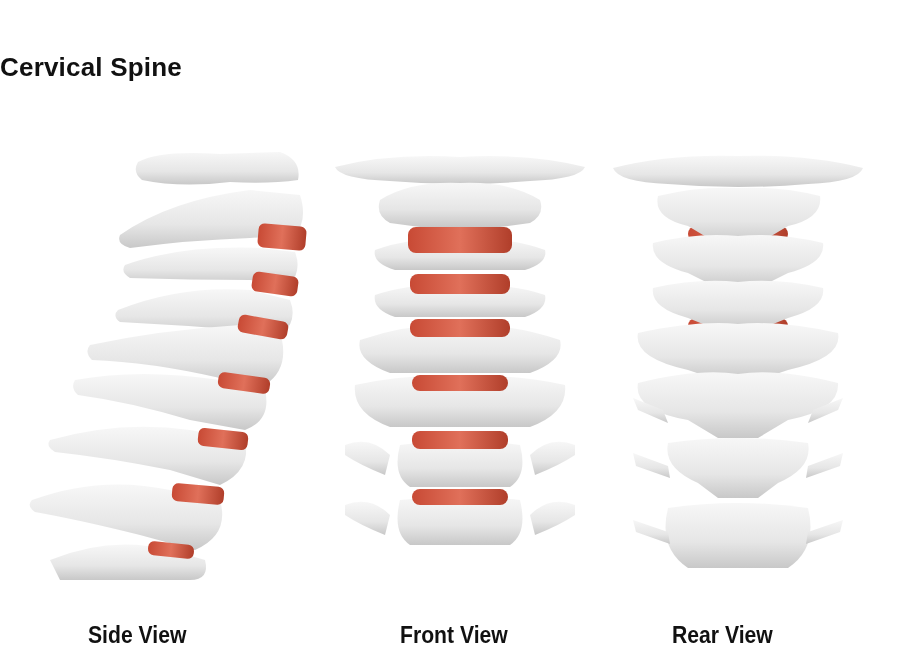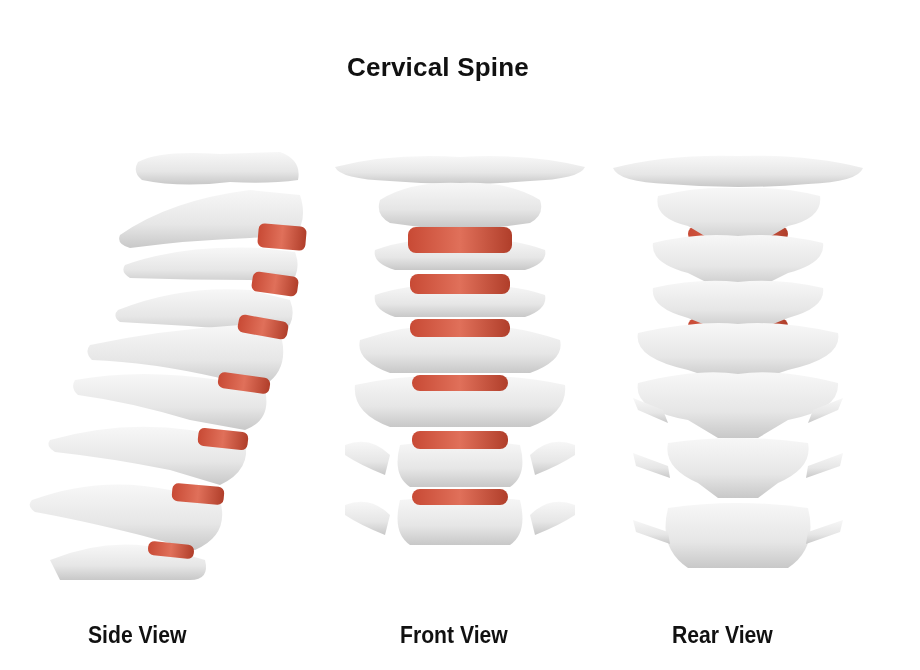--- a/index.html
+++ b/index.html
@@ -1,18 +1,18 @@
 <!DOCTYPE html>
 <html><head>
 <meta charset="utf-8">
 <style>
   html, body { margin:0; padding:0; background:#ffffff; }
   body { width:920px; height:670px; position:relative; overflow:hidden;
          font-family:"Liberation Sans", "DejaVu Sans", sans-serif; }
-  .title { position:absolute; top:52px; left:0; width:876px; text-align:center;
+  .title { position:absolute; top:52px; left:0; width:876px; text-align:left;
            font-weight:bold; font-size:26px; color:#111; letter-spacing:0.2px; }
   .label { position:absolute; top:622px; font-weight:bold; font-size:23px; color:#111;
            transform:scaleX(0.92); transform-origin:left center; }
   .view { position:absolute; }
   svg { display:block; overflow:visible; }
 </style>
 </head>
 <body>
 
 <div class="title">Cervical Spine</div>

